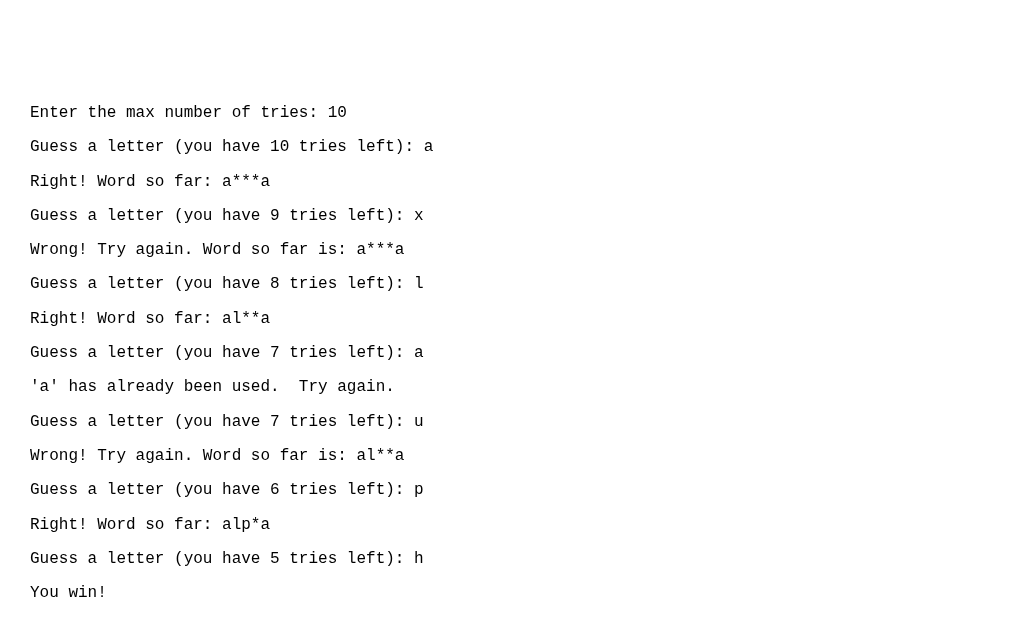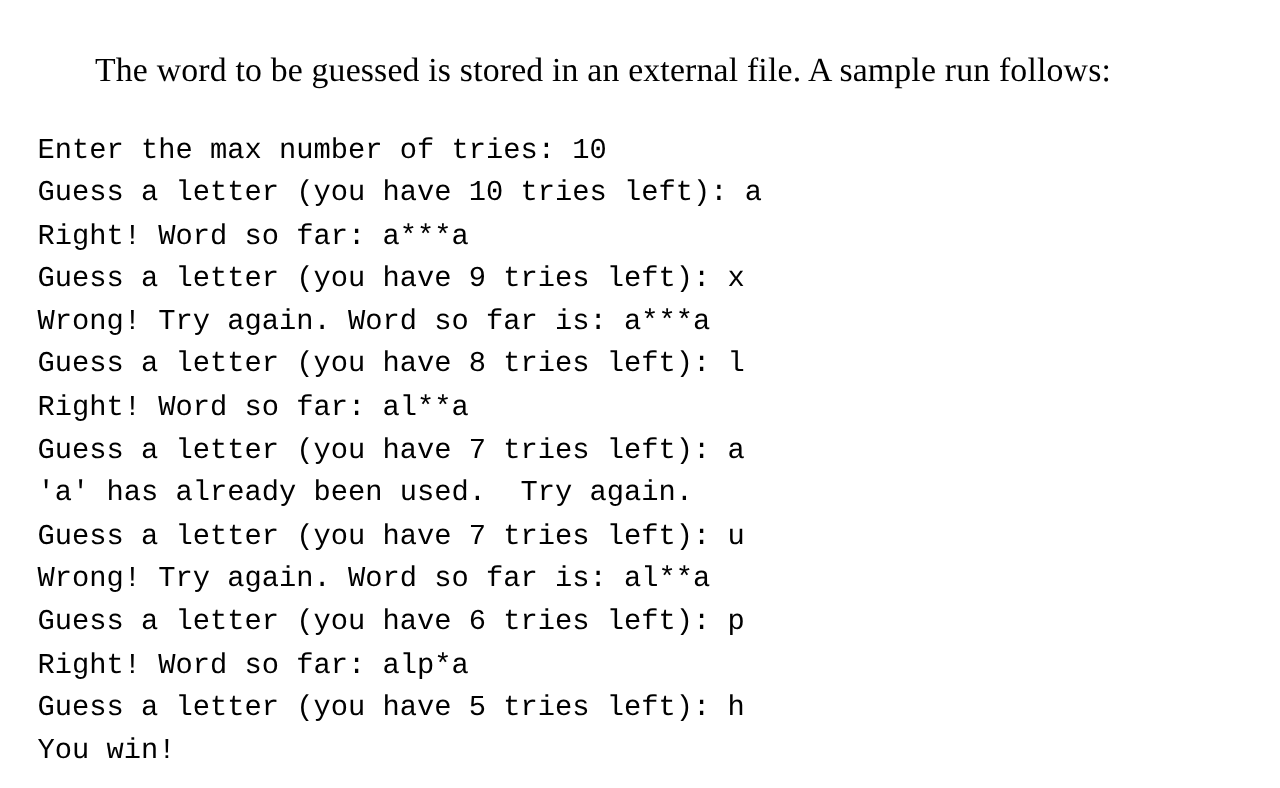--- a/index.html
+++ b/index.html
@@ -37,35 +37,34 @@
     white-space: nowrap;
   }
 
   
   .transcript {
     position: absolute;
     left: 30px;
     top: 80px;
     width: 960px;
     font-family: "Liberation Mono", "DejaVu Sans Mono", monospace;
-    font-size: 23px;
+    font-size: 16px;
     line-height: 34.3px;
     letter-spacing: 0px;
     color: #000000;
   }
 
   .transcript-line {
     display: block;
     white-space: pre;
     height: 34.3px;
     font-family: "Liberation Mono", "DejaVu Sans Mono", monospace;
   }
 </style>
 </head>
 <body>
 
 <div class="page">
 
-  <p class="intro-paragraph">The word to be guessed is stored in an external file. A sample run follows:</p>
 
   <pre class="transcript" id="transcript-block"><span class="transcript-line">Enter the max number of tries: 10</span><span class="transcript-line">Guess a letter (you have 10 tries left): a</span><span class="transcript-line">Right! Word so far: a***a</span><span class="transcript-line">Guess a letter (you have 9 tries left): x</span><span class="transcript-line">Wrong! Try again. Word so far is: a***a</span><span class="transcript-line">Guess a letter (you have 8 tries left): l</span><span class="transcript-line">Right! Word so far: al**a</span><span class="transcript-line">Guess a letter (you have 7 tries left): a</span><span class="transcript-line">'a' has already been used.  Try again.</span><span class="transcript-line">Guess a letter (you have 7 tries left): u</span><span class="transcript-line">Wrong! Try again. Word so far is: al**a</span><span class="transcript-line">Guess a letter (you have 6 tries left): p</span><span class="transcript-line">Right! Word so far: alp*a</span><span class="transcript-line">Guess a letter (you have 5 tries left): h</span><span class="transcript-line">You win!</span></pre>
 
 </div>
 
 </body></html>

